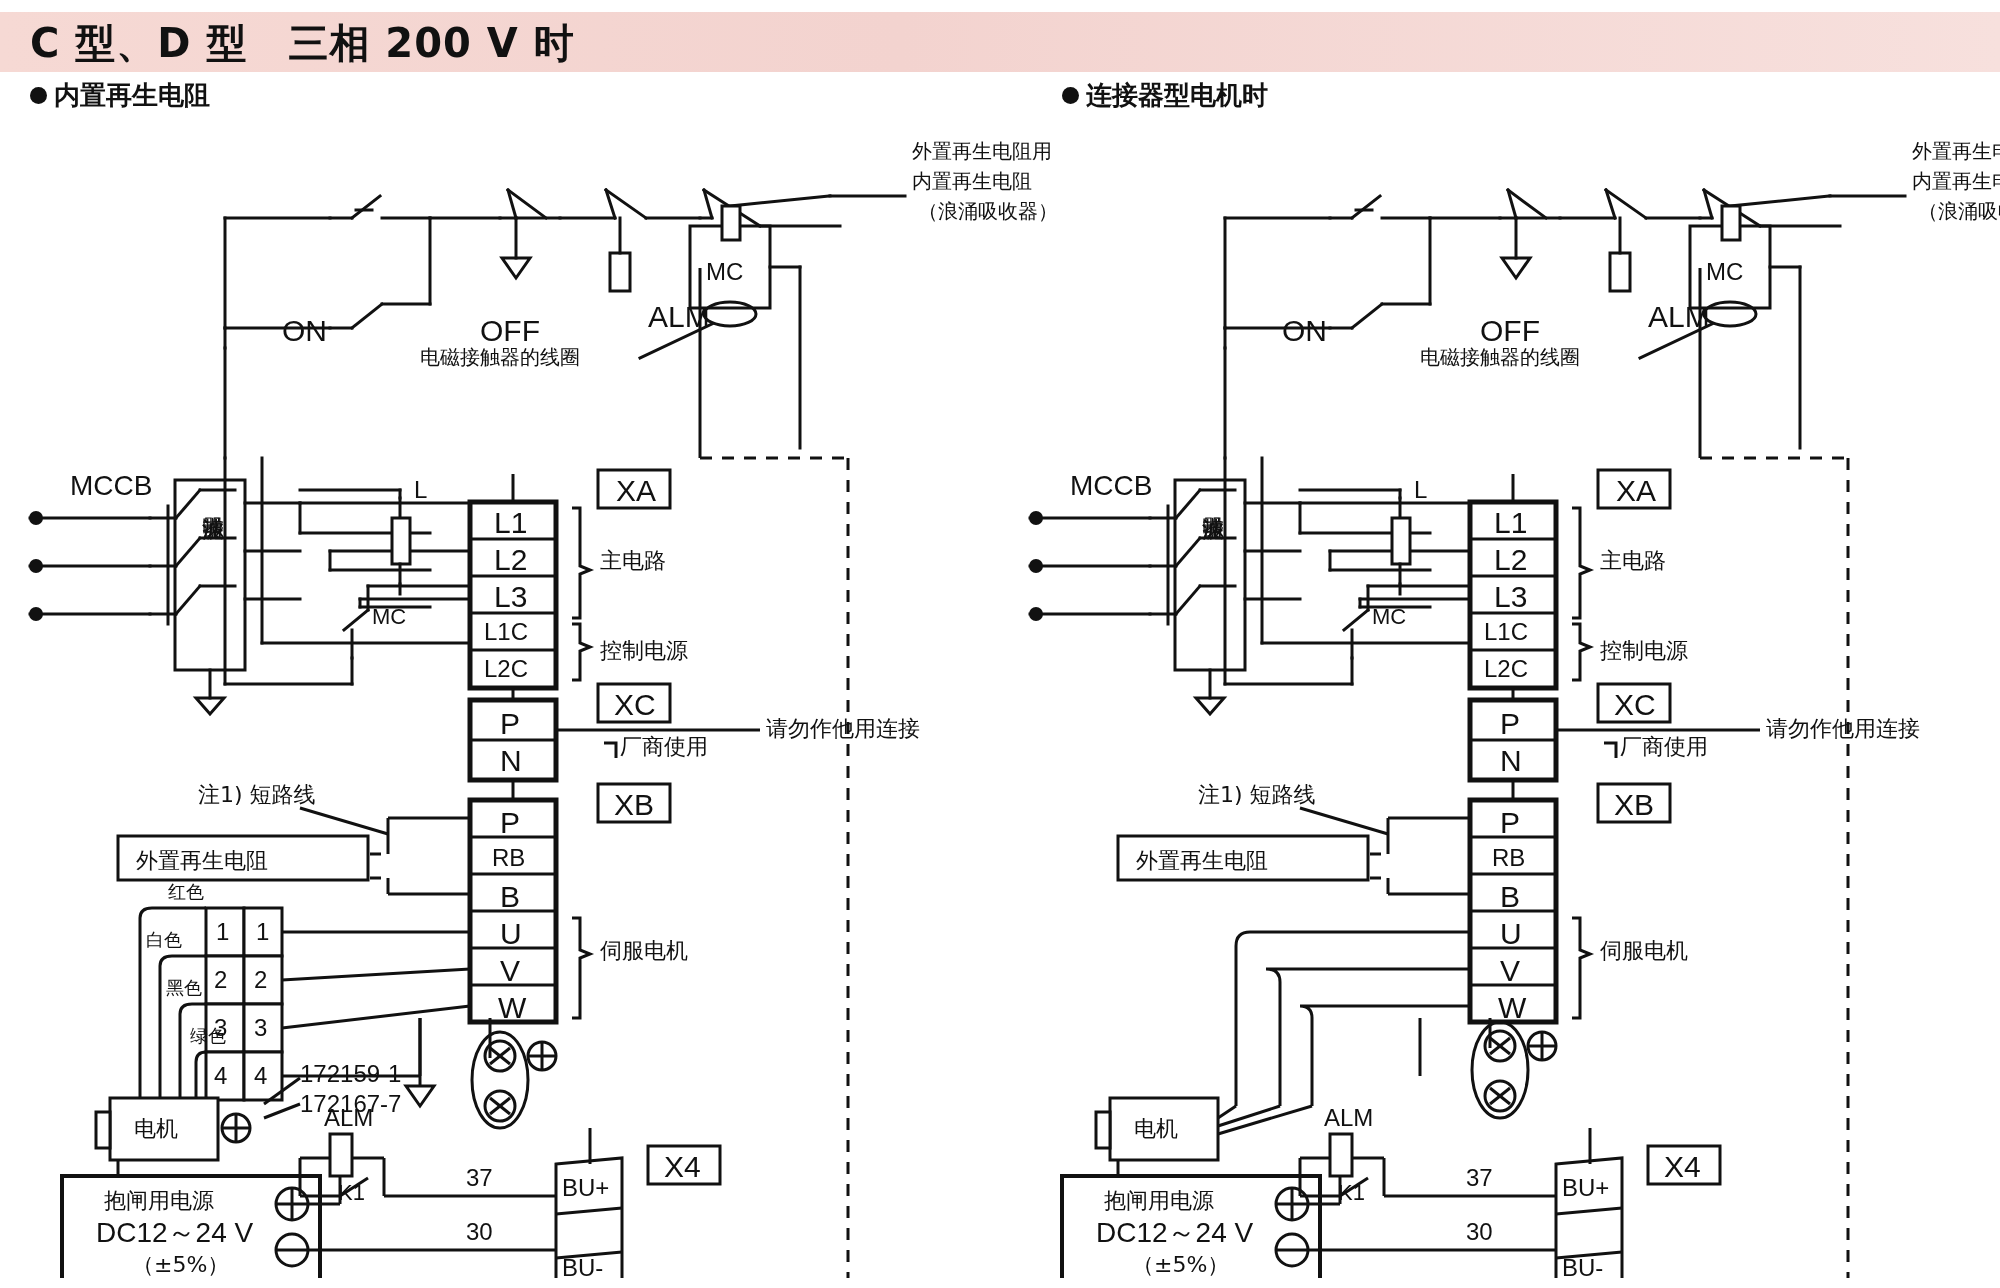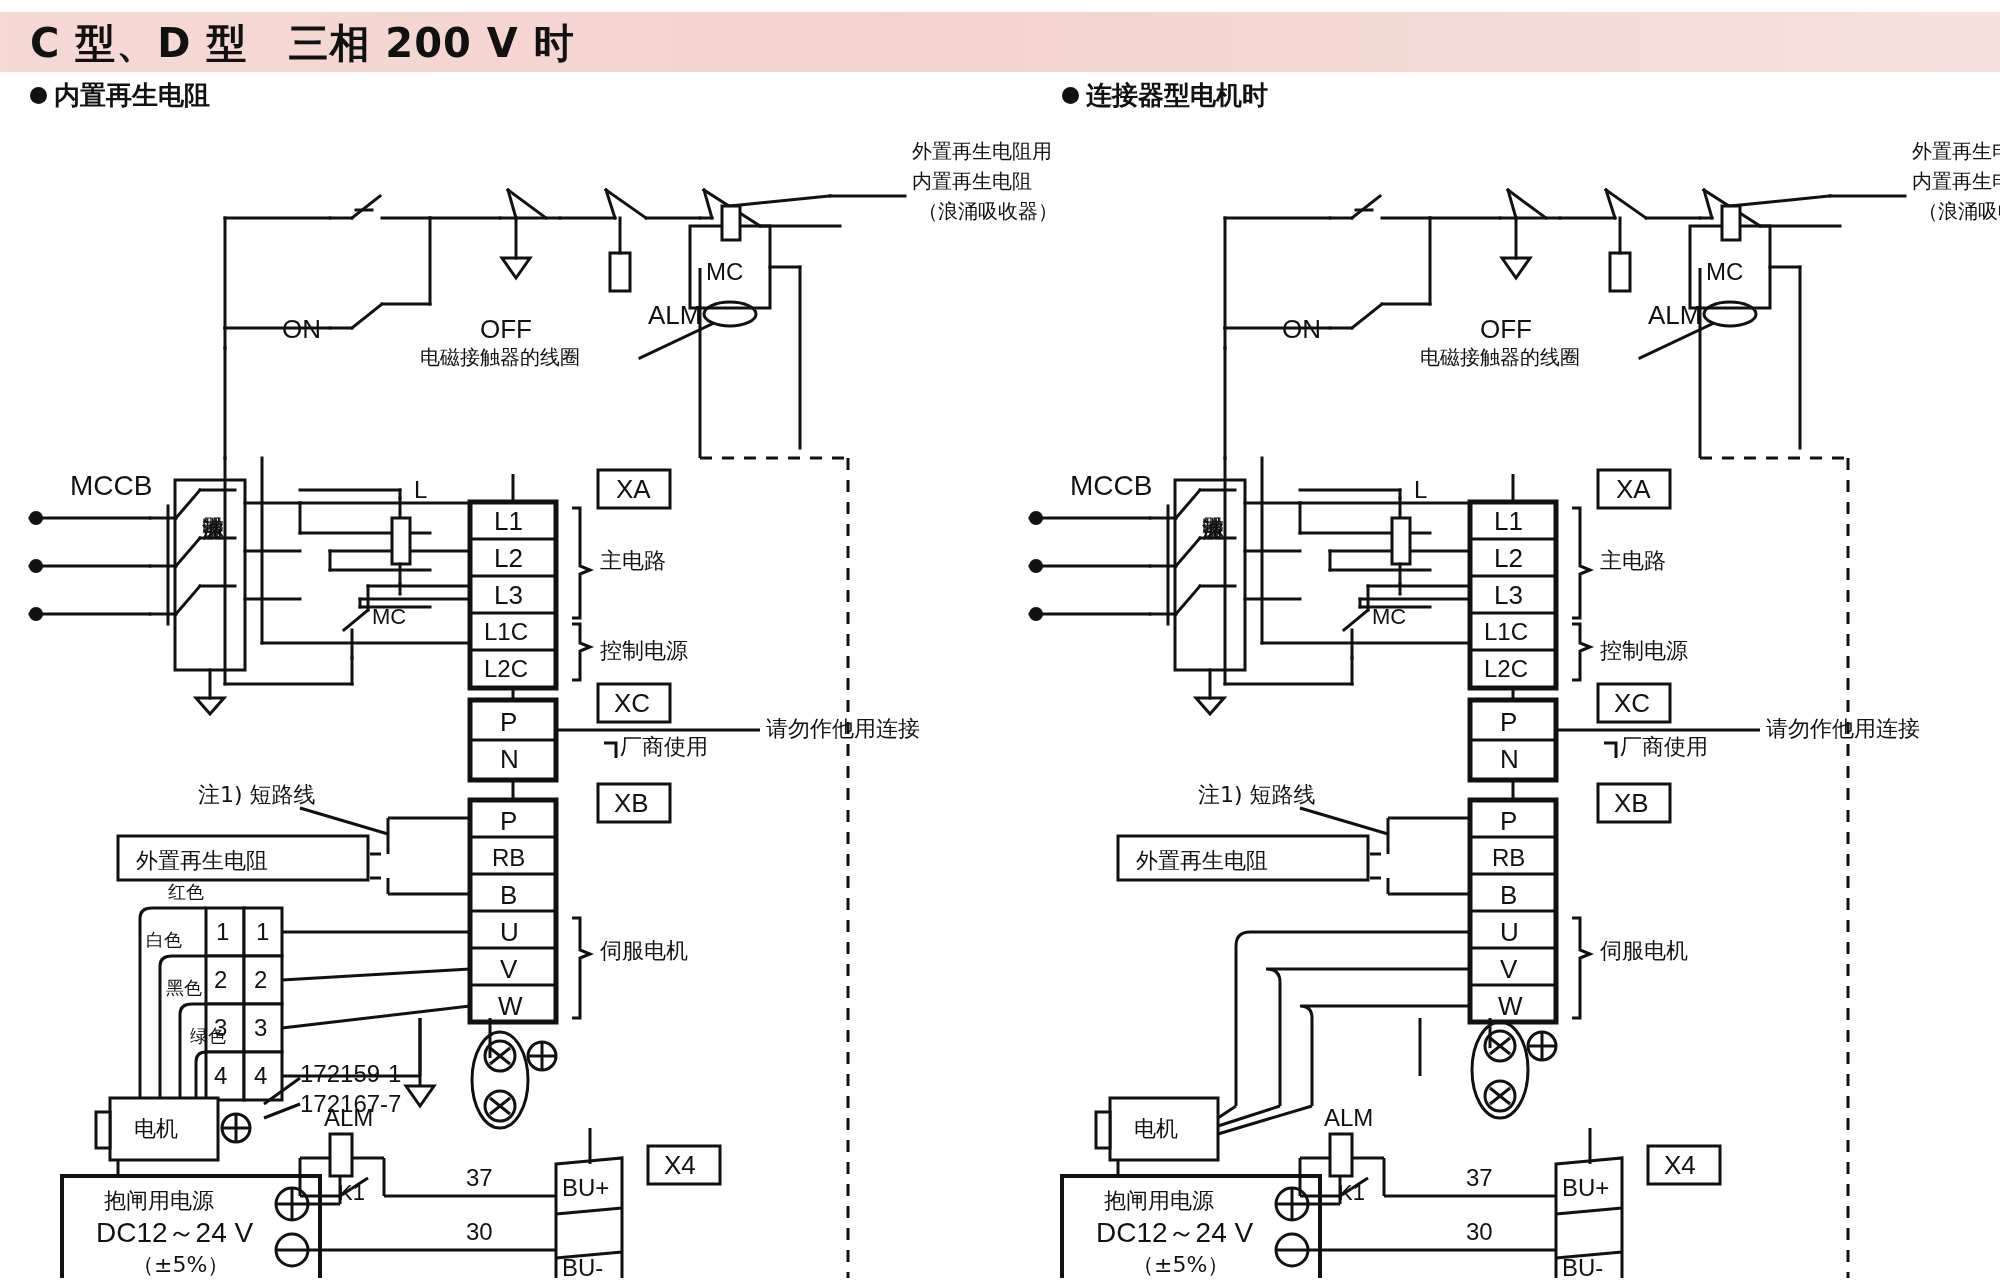--- a/index.html
+++ b/index.html
@@ -33,21 +33,21 @@
   #diagram-right{left:1000px;}
   .diagram svg{position:absolute;left:0;top:0;}
 
   
   .lbl{
     position:absolute;color:#111;white-space:nowrap;
     font-family:"DejaVu Sans",sans-serif;
   }
   .lbl-latin{font-family:"Liberation Sans",sans-serif;}
   .s28{font-size:28px;}
-  .s26{font-size:26px;}
+  .s26{font-size:30px;}
   .s24{font-size:24px;}
   .s22{font-size:22px;}
   .s20{font-size:20px;}
   .s18{font-size:18px;text-align:right;}
   .vert{writing-mode:vertical-rl;text-orientation:upright;}
 </style>
 </head>
 <body>
 
 <div id="header">

